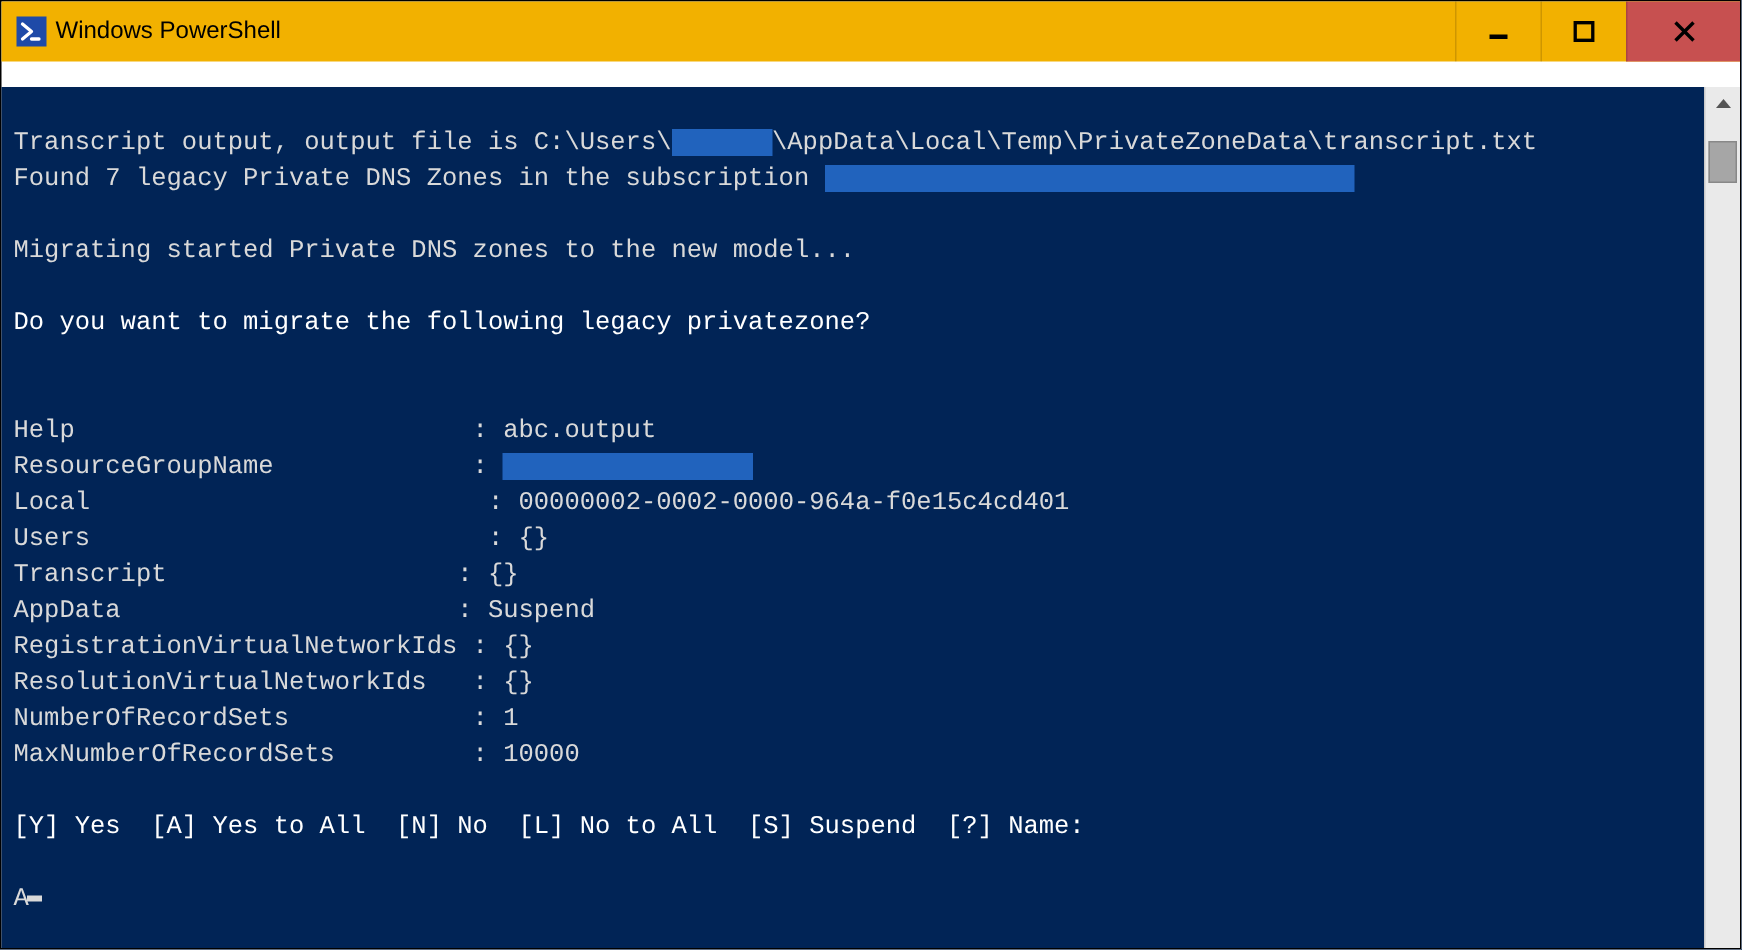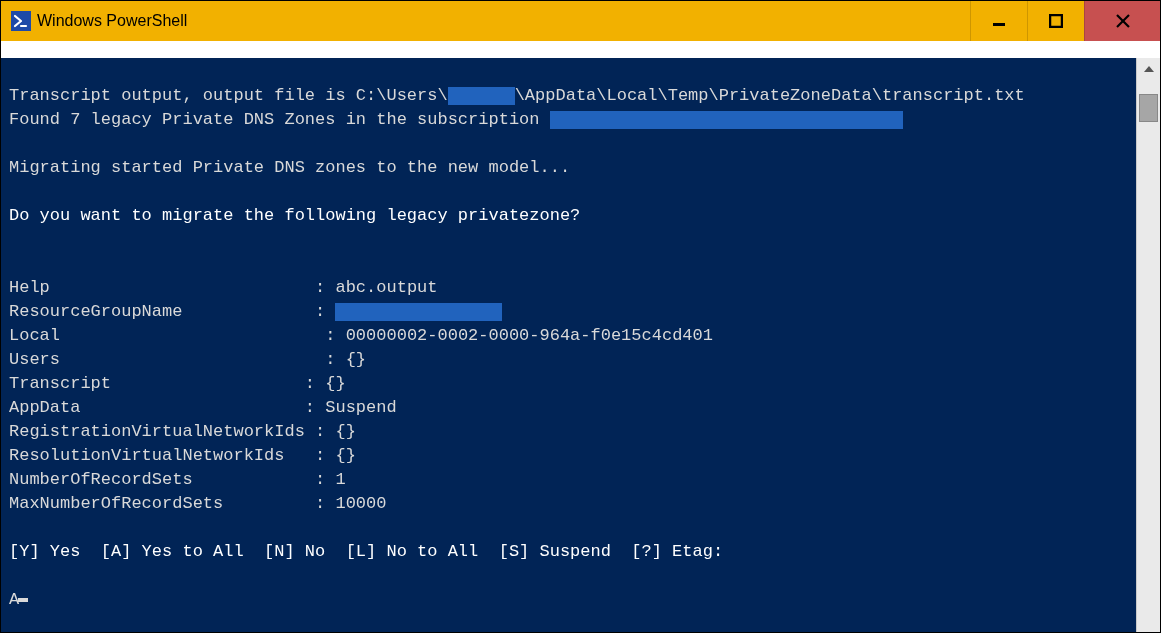--- a/index.html
+++ b/index.html
@@ -187,21 +187,21 @@
 <span>ResourceGroupName</span>             : <span class="redact" style="width:167px"></span>
 <span>Local</span>                          : <span>00000002-0002-0000-964a-f0e15c4cd401</span>
 <span>Users</span>                          : <span>{}</span>
 <span>Transcript</span>                   : <span>{}</span>
 <span>AppData</span>                      : <span>Suspend</span>
 <span>RegistrationVirtualNetworkIds</span> : <span>{}</span>
 <span>ResolutionVirtualNetworkIds</span>   : <span>{}</span>
 <span>NumberOfRecordSets</span>            : <span>1</span>
 <span>MaxNumberOfRecordSets</span>         : <span>10000</span>
 
-<span class="green">[Y] Yes  [A] Yes to All  [N] No  [L] No to All  [S] Suspend  [?] Etag:</span>
+<span class="green">[Y] Yes  [A] Yes to All  [N] No  [L] No to All  [S] Suspend  [?] Name:</span>
 
 <span>A</span><span class="cursor"></span></div>
 
     <div class="scrollbar">
       <div class="scroll-arrow">
         <svg width="10" height="6" viewBox="0 0 10 6">
             <path d="M0 6 L5 0 L10 6 Z" fill="#555"></path>
           </svg>
       </div>
       <div class="scroll-track">

